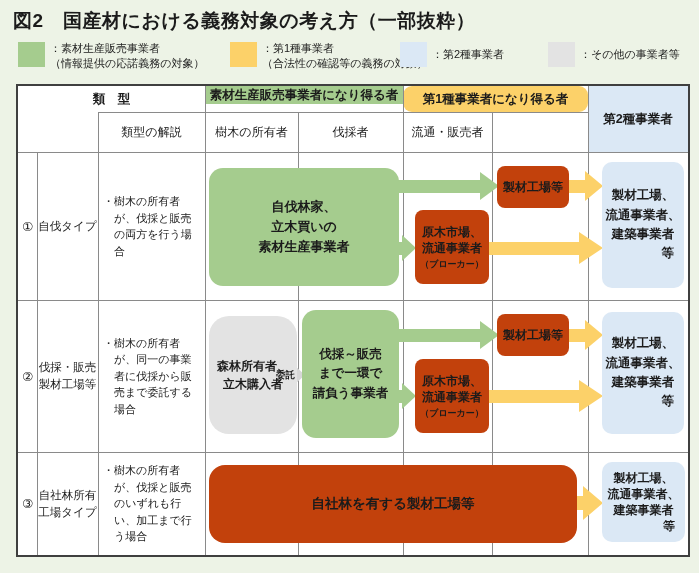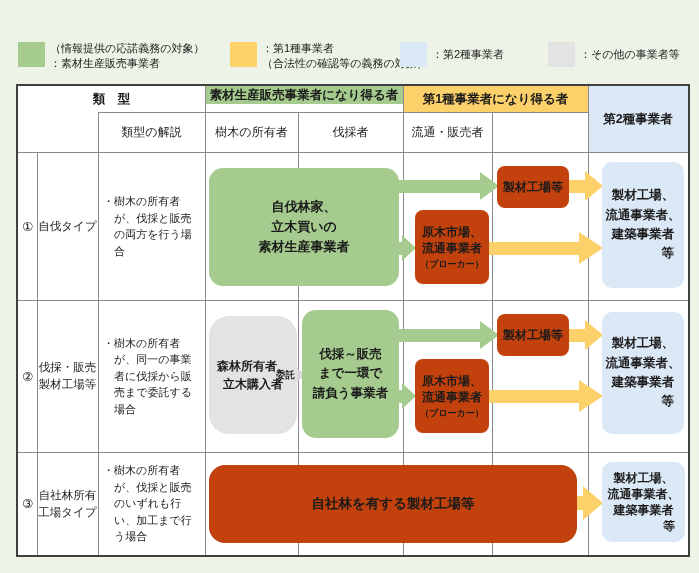--- a/index.html
+++ b/index.html
@@ -37,21 +37,21 @@
   }
   .vline,.hline{position:absolute;background:#8a8a8a;z-index:1;}
   .vline{width:1px;}
   .hline{height:1px;}
   .cell{
     position:absolute;display:flex;align-items:center;justify-content:center;
     text-align:center;z-index:0;box-sizing:border-box;
   }
   .hdr{font-weight:bold;font-size:12.5px;z-index:0;}
   .hdr-green{background:#a5cc8e;}
-  .hdr-yellow{background:#fcd169;}
+  .hdr-yellow{background:#fcd169;border-radius:9px;}
   .hdr-blue{background:#dbe8f5;}
   .subhdr{font-size:12px;font-weight:500;}
   .num{font-size:12.5px;}
   .rowtype{font-size:11.5px;font-weight:500;white-space:pre-line;line-height:1.45;}
   .desc{
     position:absolute;display:flex;align-items:center;z-index:0;
     font-size:11px;line-height:1.5;box-sizing:border-box;
     padding:4px 4px 4px 16px;
   }
   .desc span{display:block;text-indent:-11px;}
@@ -79,26 +79,27 @@
   .head{position:absolute;z-index:2;width:0;height:0;}
   .consign-label{
     position:absolute;z-index:4;font-size:9.5px;font-weight:bold;white-space:nowrap;
   }
 </style>
 </head>
 <body>
 
 <div class="page">
 
+  <div class="title">図2　国産材における義務対象の考え方（一部抜粋）</div>
 
   <div class="legend-item" style="left:18px;width:210px;">
     <span class="swatch sw-green"></span>
     <div class="legend-text">
+      <div>：素材生産販売事業者</div>
       <div>（情報提供の応諾義務の対象）</div>
-      <div>：素材生産販売事業者</div>
     </div>
   </div>
   <div class="legend-item" style="left:230px;width:200px;">
     <span class="swatch sw-yellow"></span>
     <div class="legend-text">
       <div>：第1種事業者</div>
       <div>（合法性の確認等の義務の対象）</div>
     </div>
   </div>
   <div class="legend-item" style="left:400px;width:140px;">

